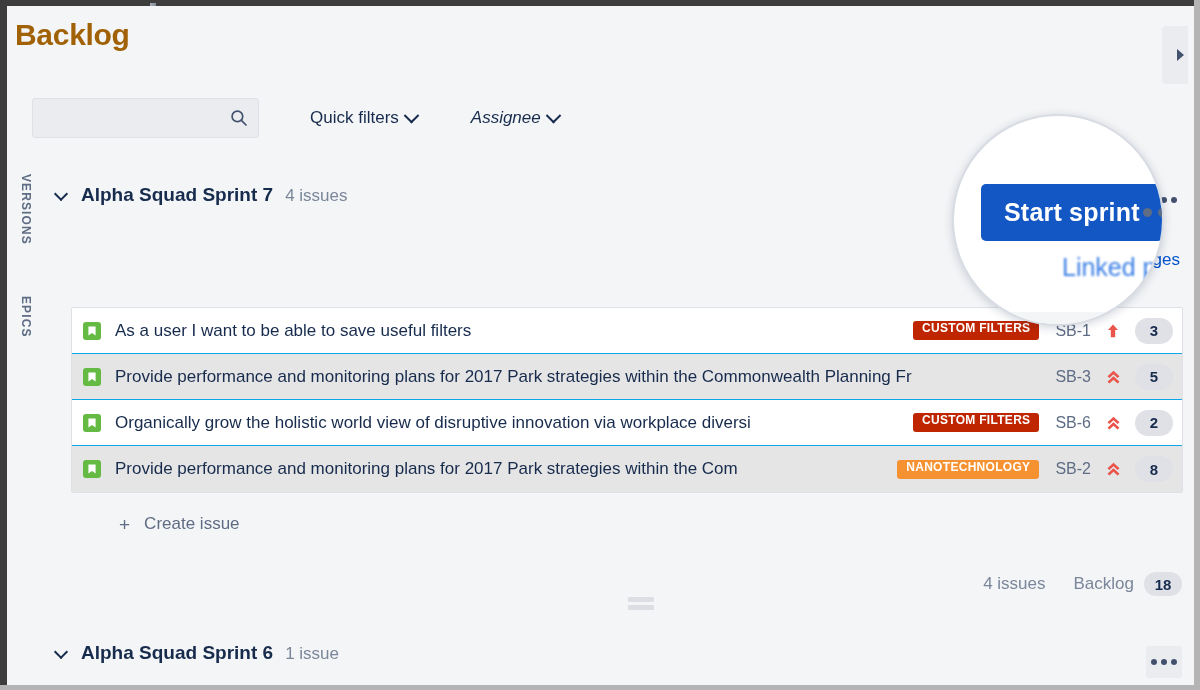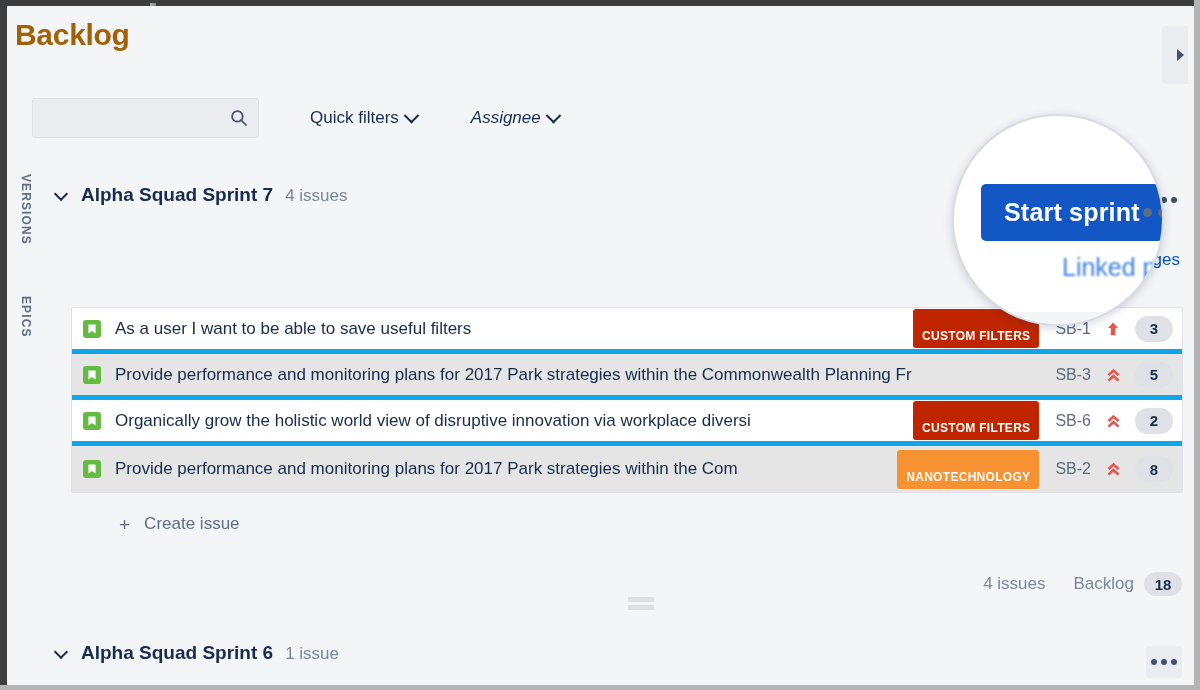--- a/index.html
+++ b/index.html
@@ -203,21 +203,21 @@
     left: 64px; top: 301px;
     width: 1112px;
     background: #ffffff;
     border: 1px solid #dfe1e6;
     border-radius: 2px;
   }
   .issue-row {
     position: relative;
     height: 46px;
     display: flex; align-items: center;
-    border-bottom: 5px solid #0ea5e9;
+    border-bottom: 1px solid #0ea5e9;
     padding: 0 9px 0 11px;
     cursor: pointer;
   }
   .issue-row:last-child { border-bottom: none; }
   .issue-row.alt { background: #e5e5e5; }
 
   .type-icon {
     width: 18px; height: 18px;
     flex: 0 0 18px;
     background: #65ba43;
@@ -241,21 +241,21 @@
     flex: 0 0 auto;
     margin-left: 6px;
   }
   .epic-tag {
     display: inline-block;
     font-size: 12px;
     font-weight: 700;
     letter-spacing: .3px;
     color: #ffffff;
     border-radius: 3px;
-    padding: 20px 9px 5px;
+    padding: 0 9px 5px;
     white-space: nowrap;
     text-transform: uppercase;
   }
   .issue-key {
     font-size: 16px;
     color: #5e6c84;
     margin-left: 16px;
     white-space: nowrap;
   }
   .prio {

